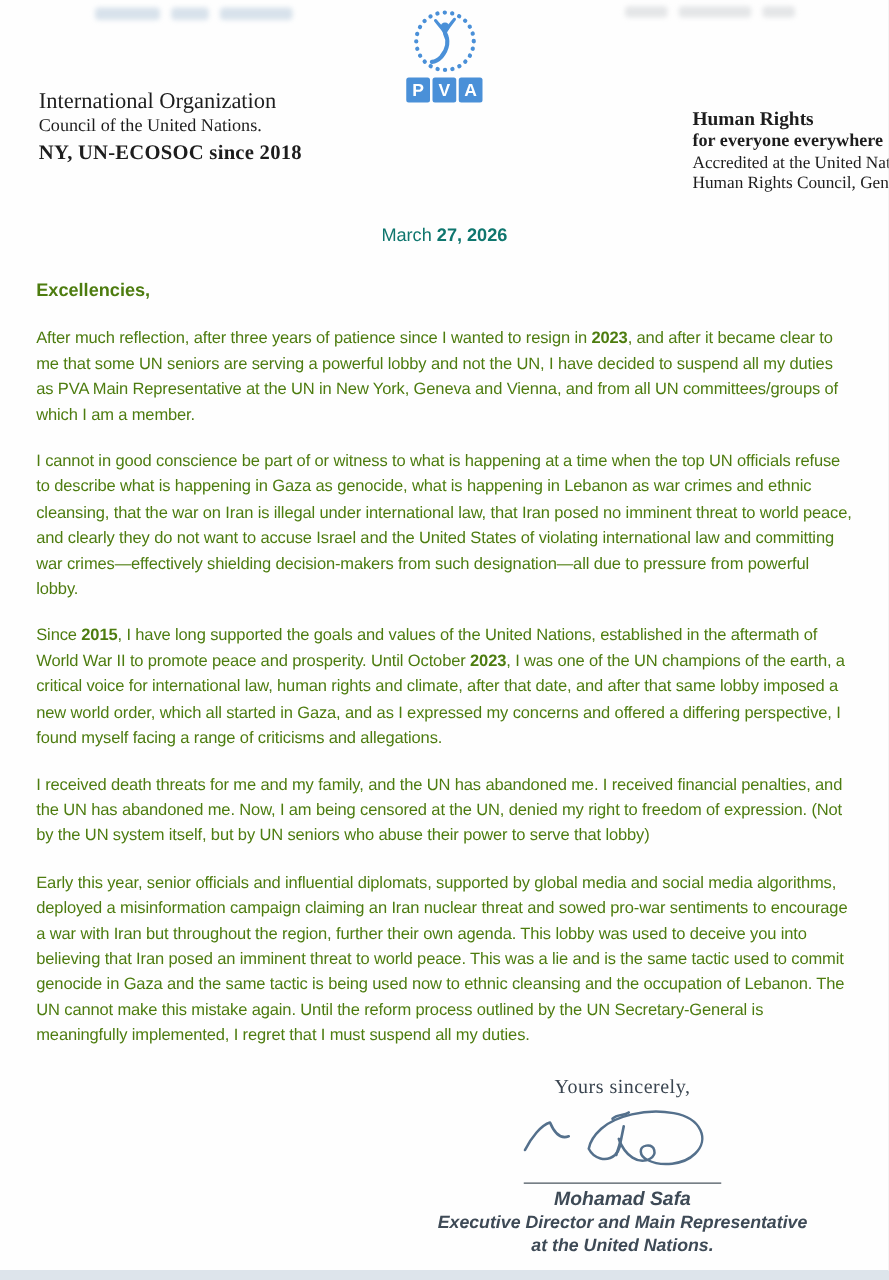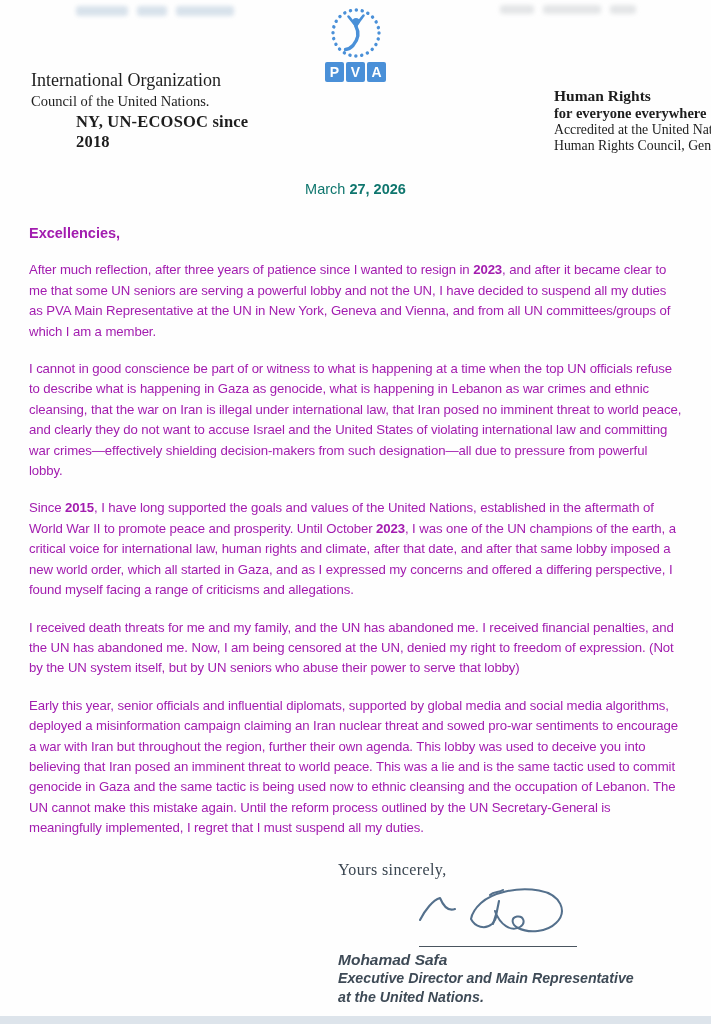--- a/index.html
+++ b/index.html
@@ -24,37 +24,37 @@
     width:19px;height:20px;border-radius:2px;
     display:flex;align-items:center;justify-content:center;
     font-weight:bold;font-size:14px;color:#fff;
   }
 
   
   .hdr{font-family:"Liberation Serif",serif;color:#1d1d1d;}
   .hdr-left{position:absolute;top:70px;left:31px;width:230px;}
   .hdr-left .l1{font-size:18px;font-weight:normal;margin-bottom:2px;}
   .hdr-left .l2{font-size:14.5px;line-height:16.5px;}
-  .hdr-left .l5{font-size:16.5px;font-weight:600;margin-top:2px;letter-spacing:.2px;margin-left:45px;}
+  .hdr-left .l5{font-size:16.5px;font-weight:600;margin-top:2px;letter-spacing:.2px;}
   .hdr-right{position:absolute;top:87px;left:507px;width:185px;margin-left:47px;}
   .hdr-right .l1{font-size:15.5px;font-weight:bold;}
   .hdr-right .l2{font-size:14.5px;font-weight:600;line-height:17px;}
   .hdr-right .l3{font-size:13.8px;line-height:16px;}
 
   .date{position:absolute;top:181px;left:0;right:0;text-align:center;font-size:14.5px;color:#0f766e;}
   .date b{font-weight:bold;}
 
   
-  .body{position:absolute;top:223px;left:29px;width:653px;font-size:13.2px;line-height:20.4px;letter-spacing:-.1px;color:#a21caf;}
+  .body{position:absolute;top:223px;left:29px;width:653px;font-size:13.2px;line-height:20.4px;letter-spacing:-.1px;color:#4d7c0f;}
   .salutation{font-weight:bold;font-size:14.5px;margin:0 0 21px 0;letter-spacing:0;}
   .body p{margin:0 0 17px 0;}
   .body b{font-weight:bold;}
 
   
-  .sign-block{position:absolute;top:861px;left:338px;width:320px;text-align:left;}
+  .sign-block{position:absolute;top:861px;left:338px;width:320px;text-align:center;}
   .valediction{font-family:"Liberation Serif",serif;font-size:16px;letter-spacing:.4px;color:#3a4550;}
   .sig-svg{display:block;margin:3px auto 0;}
   .name-block{margin-top:2px;font-family:Liberation Sans, sans-serif;font-style:italic;color:#3e4a56;}
   .sig-rule{width:158px;height:0;border-top:1.5px solid #4a555f;margin:0 auto 4px;}
   .sig-name{font-size:15.5px;font-weight:bold;}
   .sig-title{font-size:14.2px;line-height:18.5px;font-weight:600;}
 
   .bottom-strip{position:absolute;left:0;right:0;bottom:0;height:8px;background:#dde4eb;}
 </style>
 </head>

